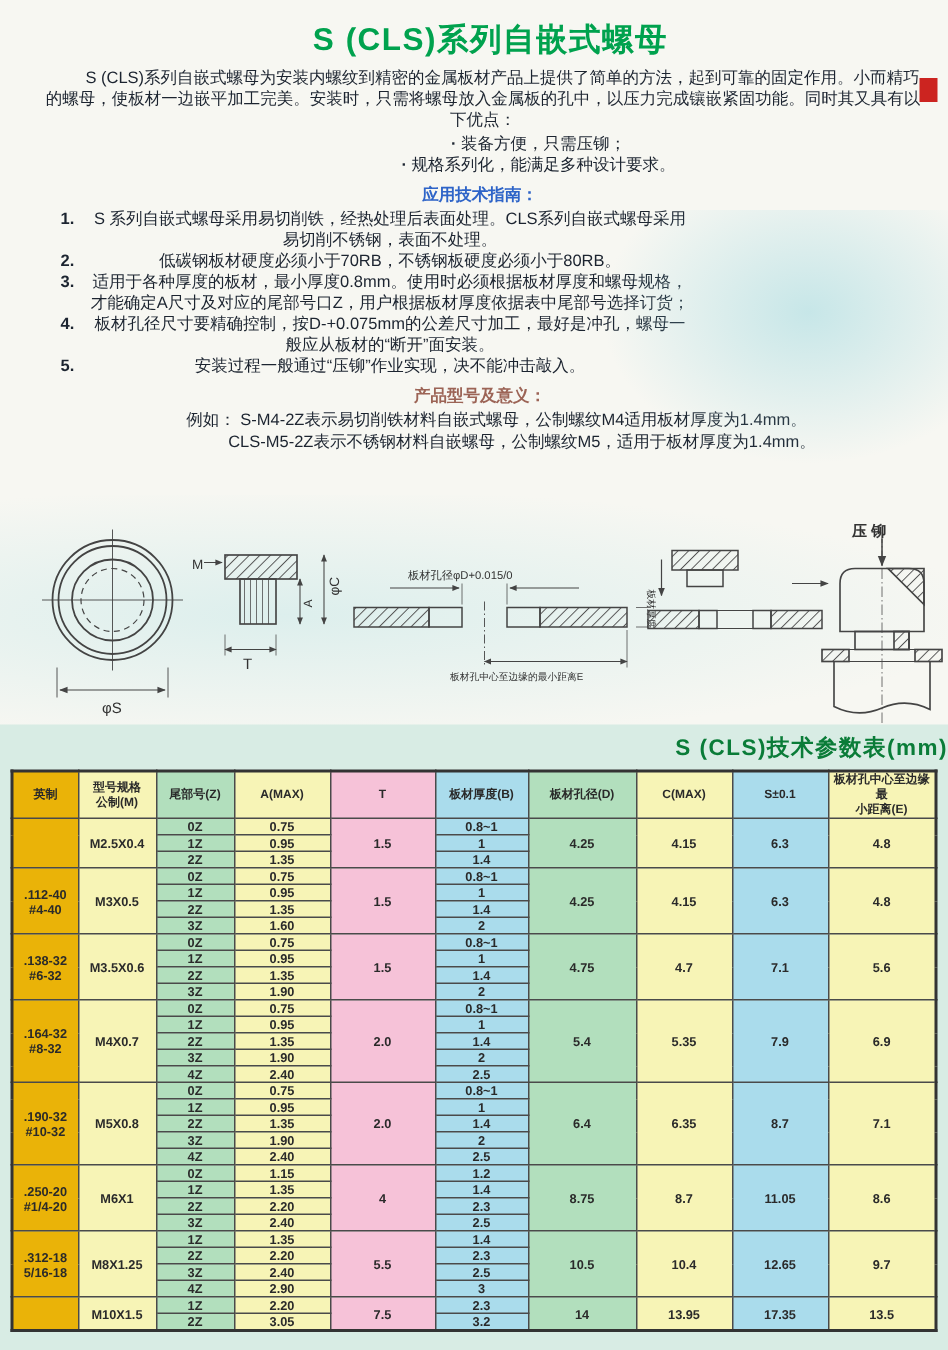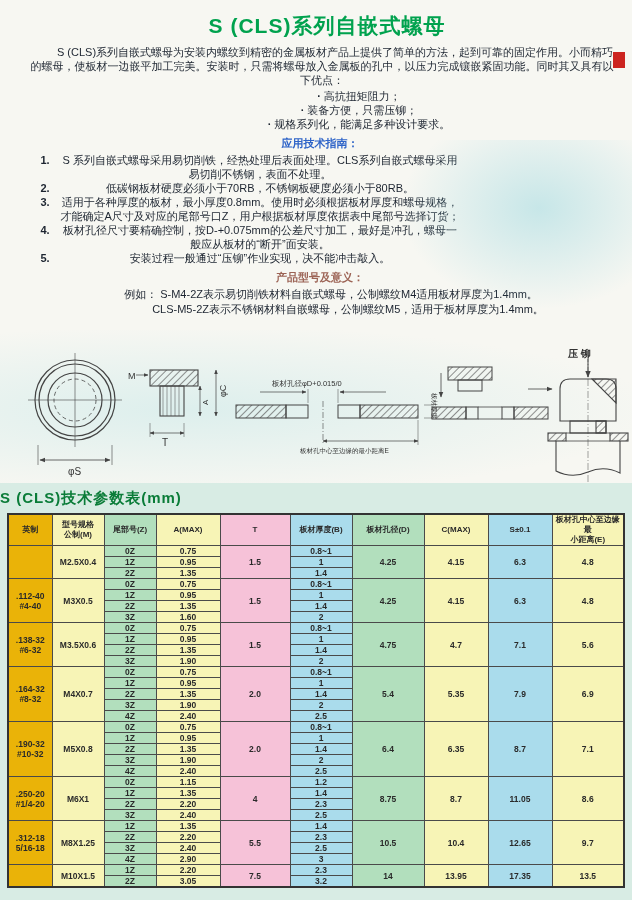--- a/index.html
+++ b/index.html
@@ -29,21 +29,21 @@
   .guide-item { display: flex; margin-left: 32px; font-size: 11px; line-height: 14px; }
   .guide-item .num { width: 26px; flex: none; font-weight: bold; }
   .guide-item .txt { width: 404px; }
   .model-format { margin: 3px 0 1px 62px; font-size: 12px; font-weight: bold; }
   .model-ex1 { margin-left: 30px; font-size: 11px; line-height: 15px; }
   .model-ex2 { margin-left: 64px; font-size: 11px; line-height: 15px; }
 
   .diagram-strip { position: absolute; top: 345px; left: 0; width: 632px; height: 140px; }
 
   .table-sec { position: absolute; top: 483px; left: 0; width: 632px; height: 417px; background: #d8ece4; }
-  .tbl-title { margin-top: 6px; text-align: left; font-size: 15px; font-weight: bold; color: #0a7c38; letter-spacing: 1px; }
+  .tbl-title { margin-top: 6px; text-align: right; font-size: 15px; font-weight: bold; color: #0a7c38; letter-spacing: 1px; }
   table.spec { width: 616px; margin: 5px auto 0; border-collapse: collapse; table-layout: fixed;
     border: 2px solid #333; }
   table.spec th, table.spec td {
     border: 1px solid #4a4a4a; text-align: center; vertical-align: middle;
     font-weight: bold; color: #2a2a2a; padding: 0; white-space: pre-line;
   }
   table.spec th { font-size: 8px; height: 27px; line-height: 10px; }
   table.spec td { font-size: 8.5px; height: 10px; line-height: 10px; }
   td.grp-top { border-top: 2px solid #333; }
   .c0 { background: #eab308; }
@@ -59,21 +59,20 @@
   svg text { font-family: "Liberation Sans", sans-serif; fill: #333; }
 </style>
 </head>
 <body>
 
 <div class="top-sec">
   <div class="red-mark"></div>
   <h1 class="page-title">S (CLS)系列自嵌式螺母</h1>
   <p class="intro">S (CLS)系列自嵌式螺母为安装内螺纹到精密的金属板材产品上提供了简单的方法，起到可靠的固定作用。小而精巧的螺母，使板材一边嵌平加工完美。安装时，只需将螺母放入金属板的孔中，以压力完成镶嵌紧固功能。同时其又具有以下优点：</p>
   <ul class="bullets">
-    <li>高抗扭矩阻力；</li>
     <li>装备方便，只需压铆；</li>
     <li>规格系列化，能满足多种设计要求。</li>
   </ul>
   <div class="sec-head blue">应用技术指南：</div>
   <div class="guide-item">
     <span class="num">1.</span>
     <span class="txt">S 系列自嵌式螺母采用易切削铁，经热处理后表面处理。CLS系列自嵌式螺母采用易切削不锈钢，表面不处理。</span>
   </div>
   <div class="guide-item">
     <span class="num">2.</span>

